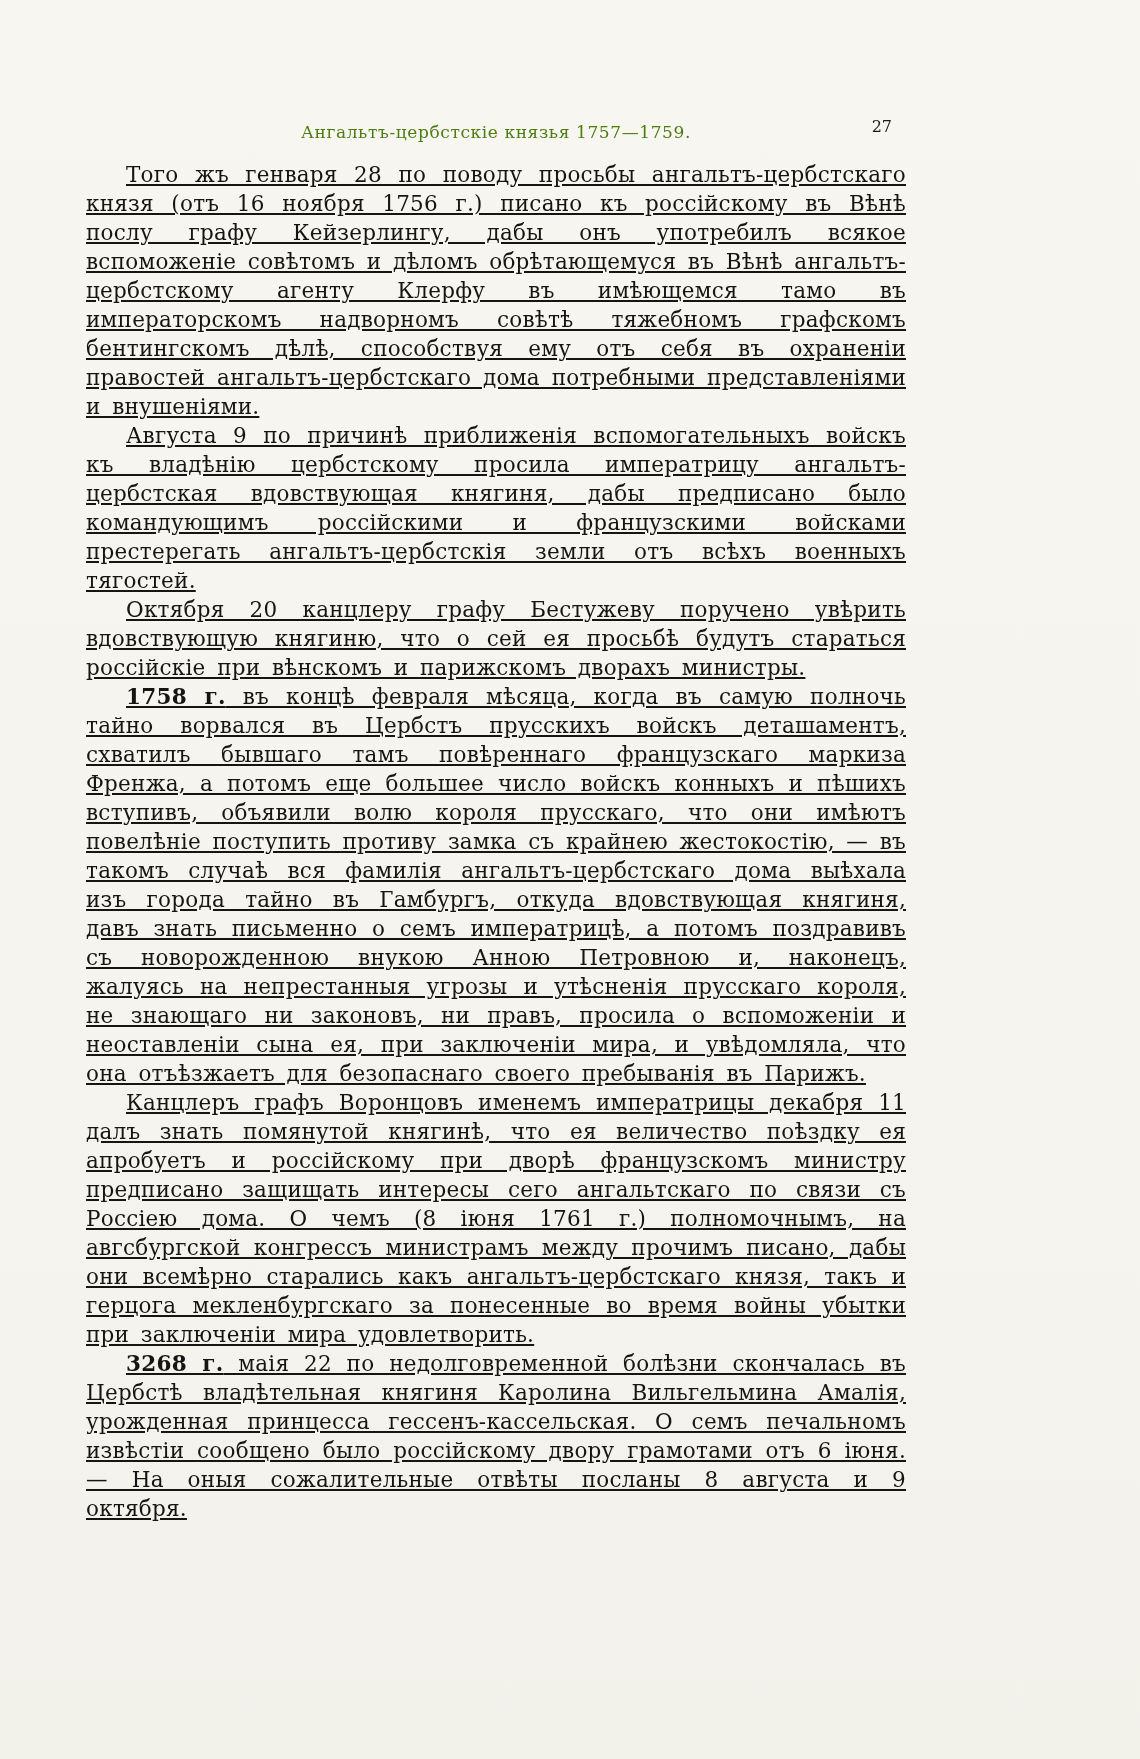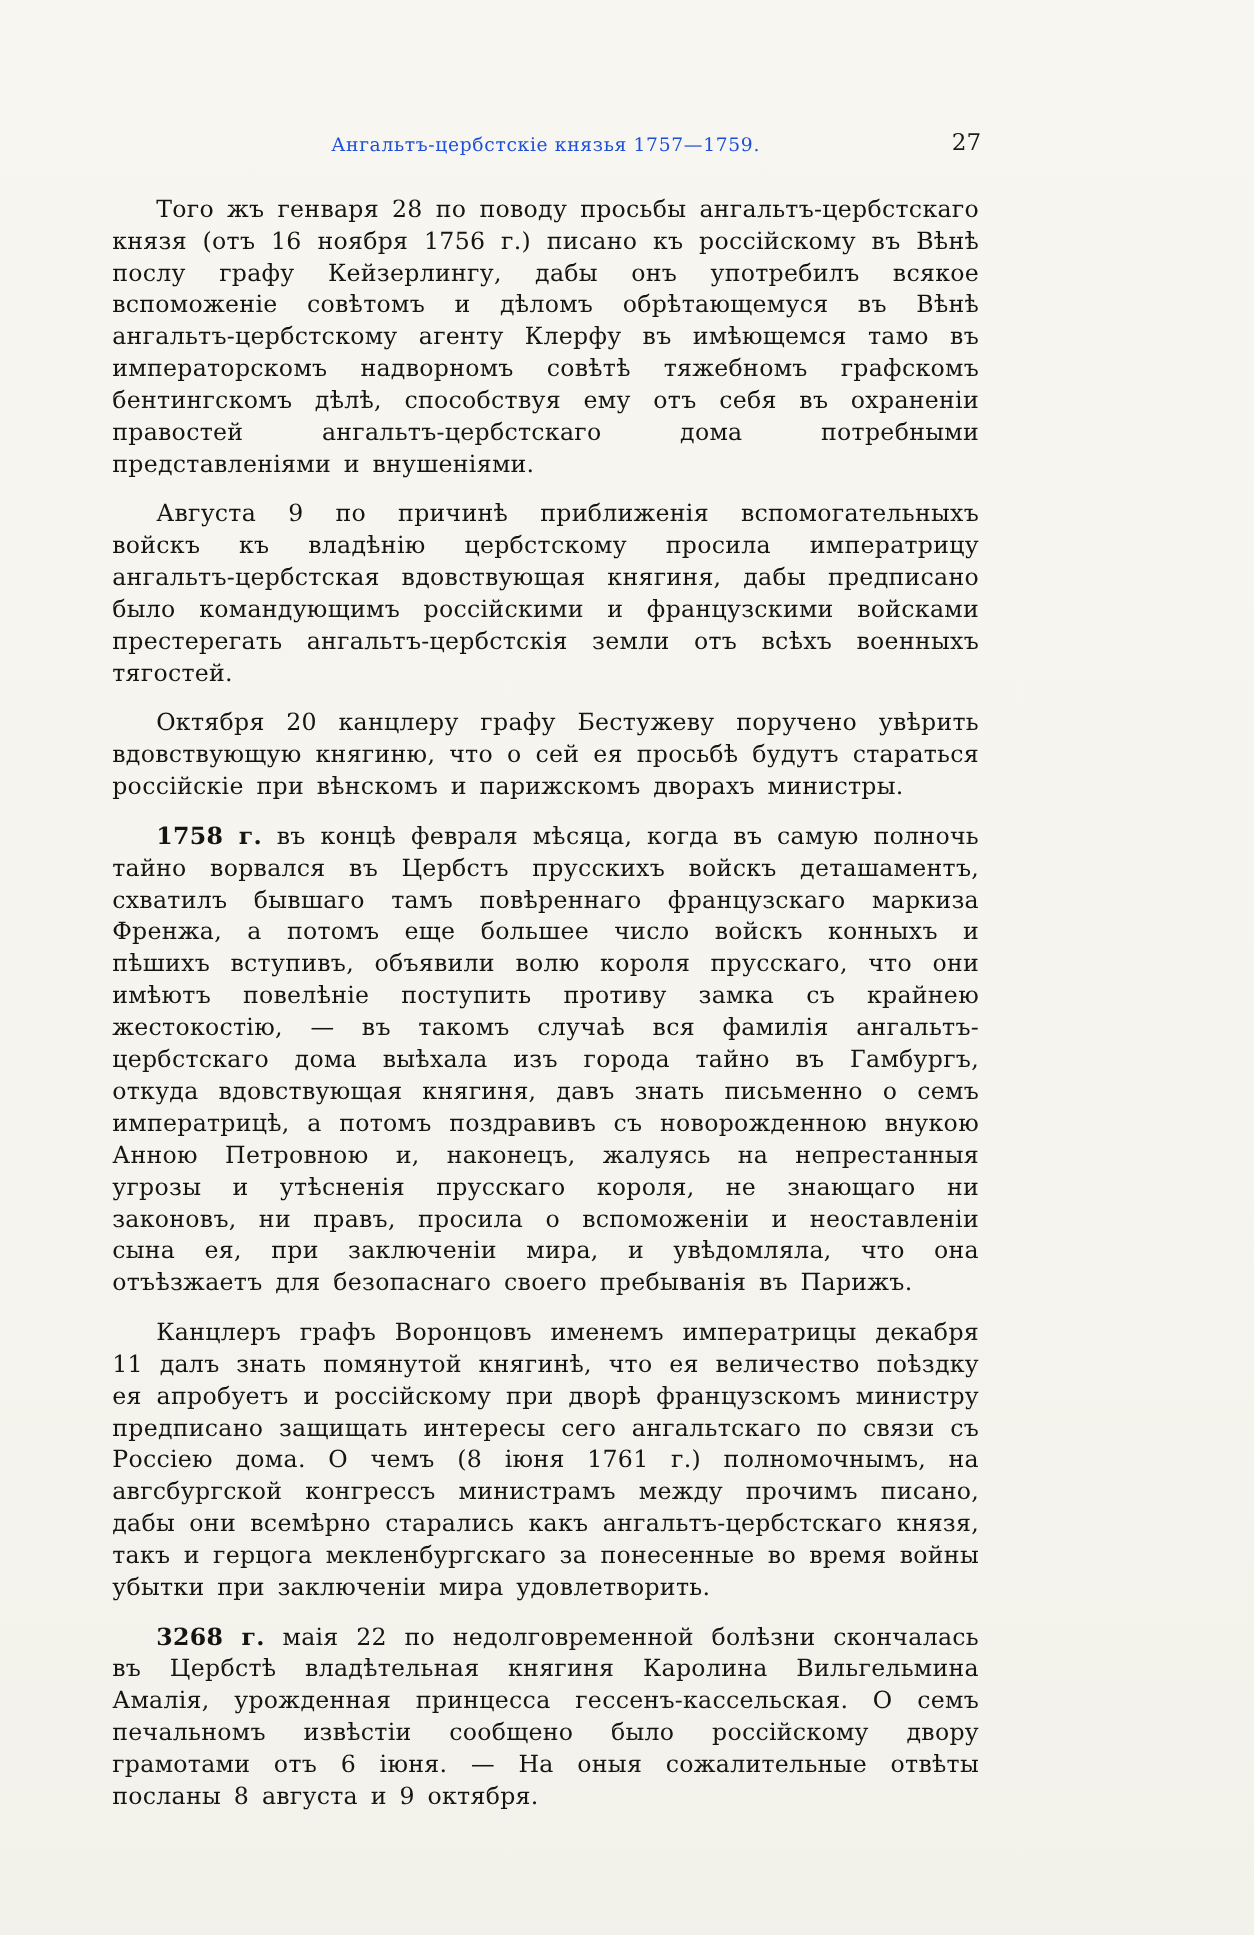--- a/index.html
+++ b/index.html
@@ -25,44 +25,45 @@
     top: 122px;
     left: 86px;
     width: 820px;
     height: 30px;
   }
   .running-head .title {
     display: block;
     text-align: center;
     font-size: 17px;
     letter-spacing: 0.6px;
-    color: #1d4ed8;
+    color: #4d7c0f;
   }
   .running-head .pageno {
     position: absolute;
     right: 14px;
     top: -5px;
-    font-size: 21px;
+    font-size: 16px;
     color: #1c1b19;
   }
   .body-text {
     position: absolute;
     top: 160px;
     left: 86px;
     width: 820px;
     font-size: 21.5px;
     line-height: 29px;
     text-align: justify;
     letter-spacing: 0.25px;
     word-spacing: 4.5px;
     color: #161513;
   }
   .body-text p {
-    margin: 16px;
+    margin: 0;
     text-indent: 40px;
+    text-decoration: underline;
   }
   .body-text b {
     font-weight: bold;
   }
 </style>
 </head>
 <body>
 
 <div class="page">
 

